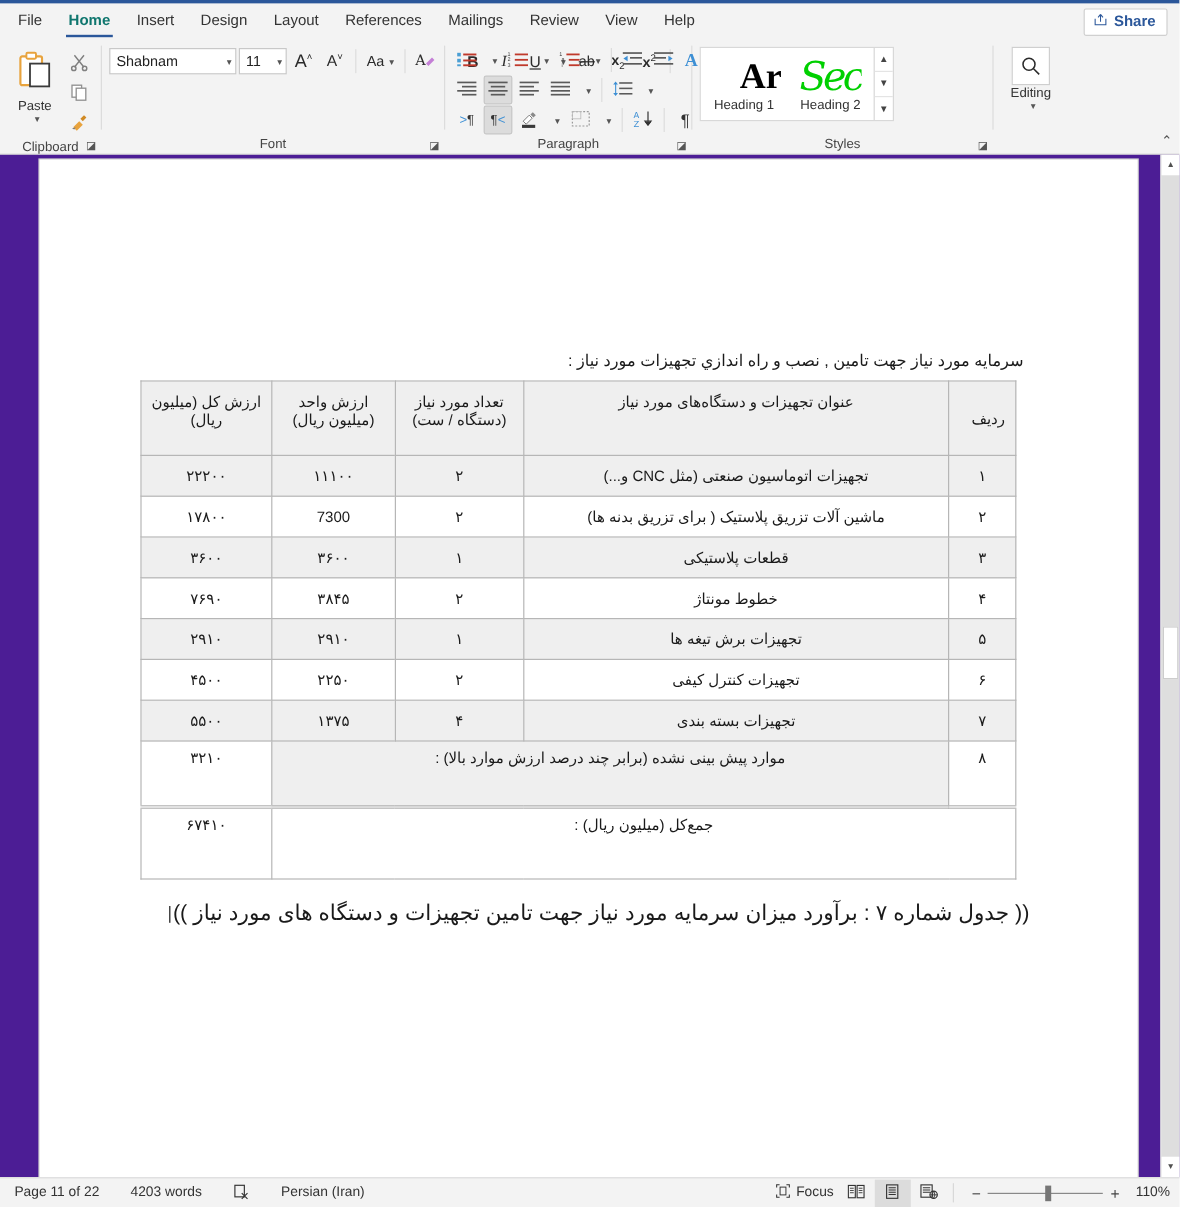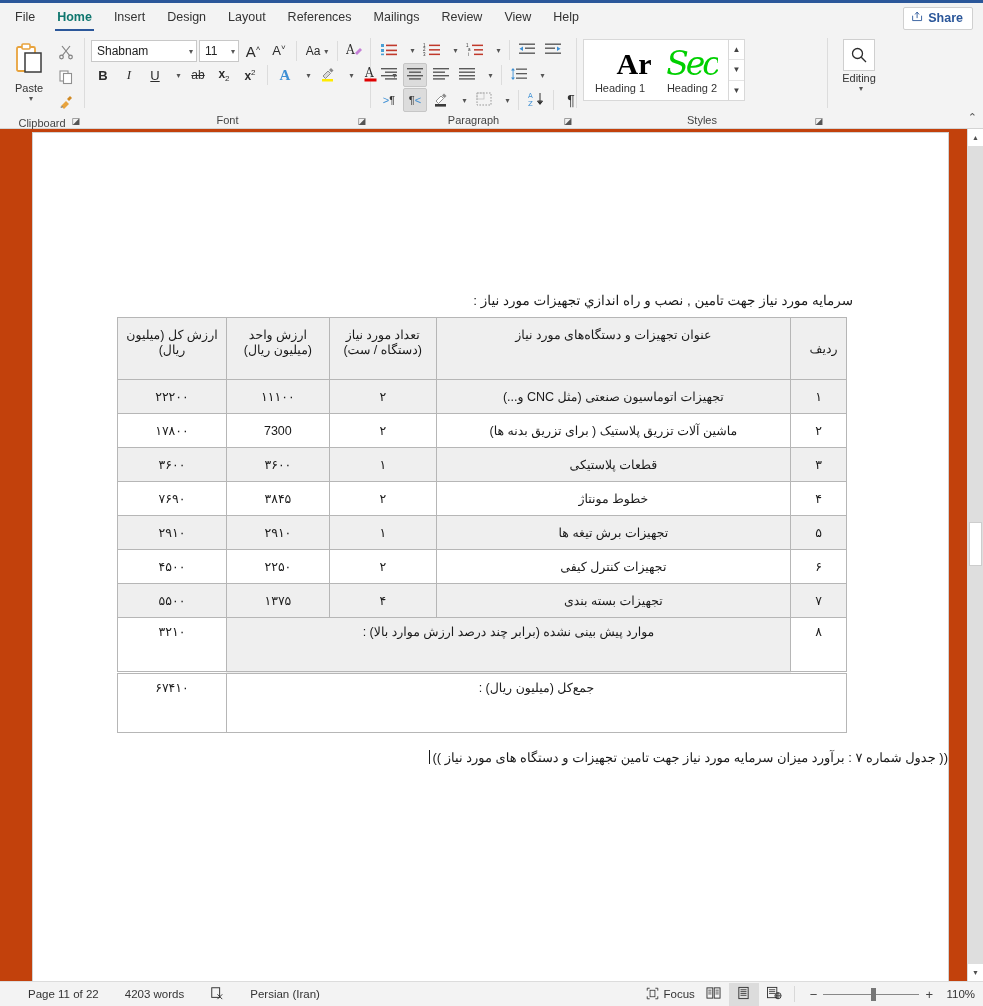--- a/index.html
+++ b/index.html
@@ -58,21 +58,21 @@
   .clip-wrap { display: flex; align-items: flex-start; gap: 2px; padding-top: 2px; }
   .paste-btn {
     display: flex; flex-direction: column; align-items: center; width: 46px;
     cursor: default; padding-top: 3px;
   }
   .paste-lbl { font-size: 11px; color: #333; margin-top: 1px; }
   .mini-col { display: flex; flex-direction: column; gap: 3px; padding-top: 5px; }
   .mini-btn { width: 24px; height: 22px; display: flex; align-items: center; justify-content: center; cursor: default; }
 
   
-  .font-group-body { flex-direction: column; align-items: flex-start; gap: 0; padding-top: 6px; }
+  .font-group-body { flex-direction: row; align-items: flex-start; gap: 15px; padding-top: 6px; }
   .row { display: flex; align-items: center; gap: 2px; }
   .combo {
     border: 1px solid #c8c8c8; background: #fff; height: 22px;
     display: flex; align-items: center; justify-content: space-between;
     font-size: 12px; color: #222; padding: 0 3px 0 5px; cursor: default;
   }
   .combo .cv { white-space: nowrap; overflow: hidden; }
   .caret { font-size: 8px; color: #555; padding-left: 4px; }
   .ic {
     height: 24px; min-width: 24px; display: flex; align-items: center; justify-content: center;
@@ -100,21 +100,21 @@
   .gs + .gs { border-top: 1px solid #e4e4e4; }
 
   
   .edit-btn { display: flex; flex-direction: column; align-items: center; width: 54px; cursor: default; }
   .edit-sq { width: 32px; height: 32px; border: 1px solid #cfcfcf; background: #fff; display: flex; align-items: center; justify-content: center; }
   .collapse-ribbon { position: absolute; right: 6px; bottom: 4px; font-size: 11px; color: #555; cursor: default; }
 
   
   .docarea {
     position: absolute; top: 129px; left: 0; right: 0; bottom: 25px;
-    background: #c2410c; overflow: hidden;
+    background: #4c1d95; overflow: hidden;
   }
   .page {
     position: absolute; left: 33px; top: 4px; width: 915px; height: 1160px;
     background: #fff; box-shadow: 0 0 0 1px #d2d2d2;
   }
   .docbody { position: absolute; left: 0; top: 0; width: 915px; }
 
   .lead {
     direction: rtl; text-align: right; font-size: 13.5px; color: #1a1a1a;
     padding: 0 95px 0 0; position: absolute; top: 158px; right: 0; left: 0;
@@ -136,21 +136,21 @@
   td.num, th.num { font-size: 12.5px; }
 
   .c-row { width: 55px; }
   .c-title { width: 348px; margin-top: 16px; }
   .c-qty { width: 105px; }
   .c-unit { width: 101px; }
   .c-total { width: 107px; }
 
   .caption {
     position: absolute; top: 617px; right: 0; left: 0; direction: rtl;
-    text-align: right; font-size: 13px; color: #1a1a1a; margin-left: 18px;
+    text-align: center; font-size: 18px; color: #1a1a1a; margin-left: 18px;
   }
   .caret-mark { display: inline-block; width: 1px; height: 14px; background: #1a1a1a;
                 vertical-align: -2px; margin-right: 2px; }
 
   
   .vscroll {
     position: absolute; right: 0; top: 129px; bottom: 25px; width: 16px;
     background: #f0f0f0; border-left: 1px solid #dcdcdc;
   }
   .vs-arrow { height: 17px; display: flex; align-items: center; justify-content: center;
@@ -162,21 +162,21 @@
     background: #ffffff; border: 1px solid #cdcdcd; cursor: default;
   }
   .vs-track { position: absolute; top: 17px; bottom: 17px; left: 0; right: 0; background: #dedede; }
 
   
   .status {
     position: absolute; left: 0; right: 0; bottom: 0; height: 25px;
     background: #f3f3f3; border-top: 1px solid #dcdcdc;
     display: flex; align-items: center; font-size: 11.5px; color: #333;
   }
-  .st-left { display: flex; align-items: center; gap: 18px; padding-left: 24px; }
+  .st-left { display: flex; align-items: center; gap: 18px; padding-left: 8px; }
   .st-right { margin-left: auto; display: flex; align-items: center; gap: 0; padding-right: 8px; }
   .st-item { display: flex; align-items: center; gap: 4px; cursor: default; padding: 0 4px; }
   .viewbtn { width: 30px; height: 23px; display: flex; align-items: center; justify-content: center; cursor: default; }
   .viewbtn.sel { background: #dcdcdc; }
   .zoomslider { display: flex; align-items: center; gap: 6px; margin: 0 8px 0 10px; }
   .zs-track { width: 96px; height: 1px; background: #888; position: relative; }
   .zs-thumb { position: absolute; left: 48px; top: -6px; width: 5px; height: 13px; background: #767676; }
   .zs-sign { font-size: 13px; color: #444; cursor: default; }
   .zoomval { font-size: 11.5px; color: #333; cursor: default; min-width: 34px; text-align: right; }
   .vsep-status { width: 1px; height: 16px; background: #d8d8d8; margin: 0 5px; }

